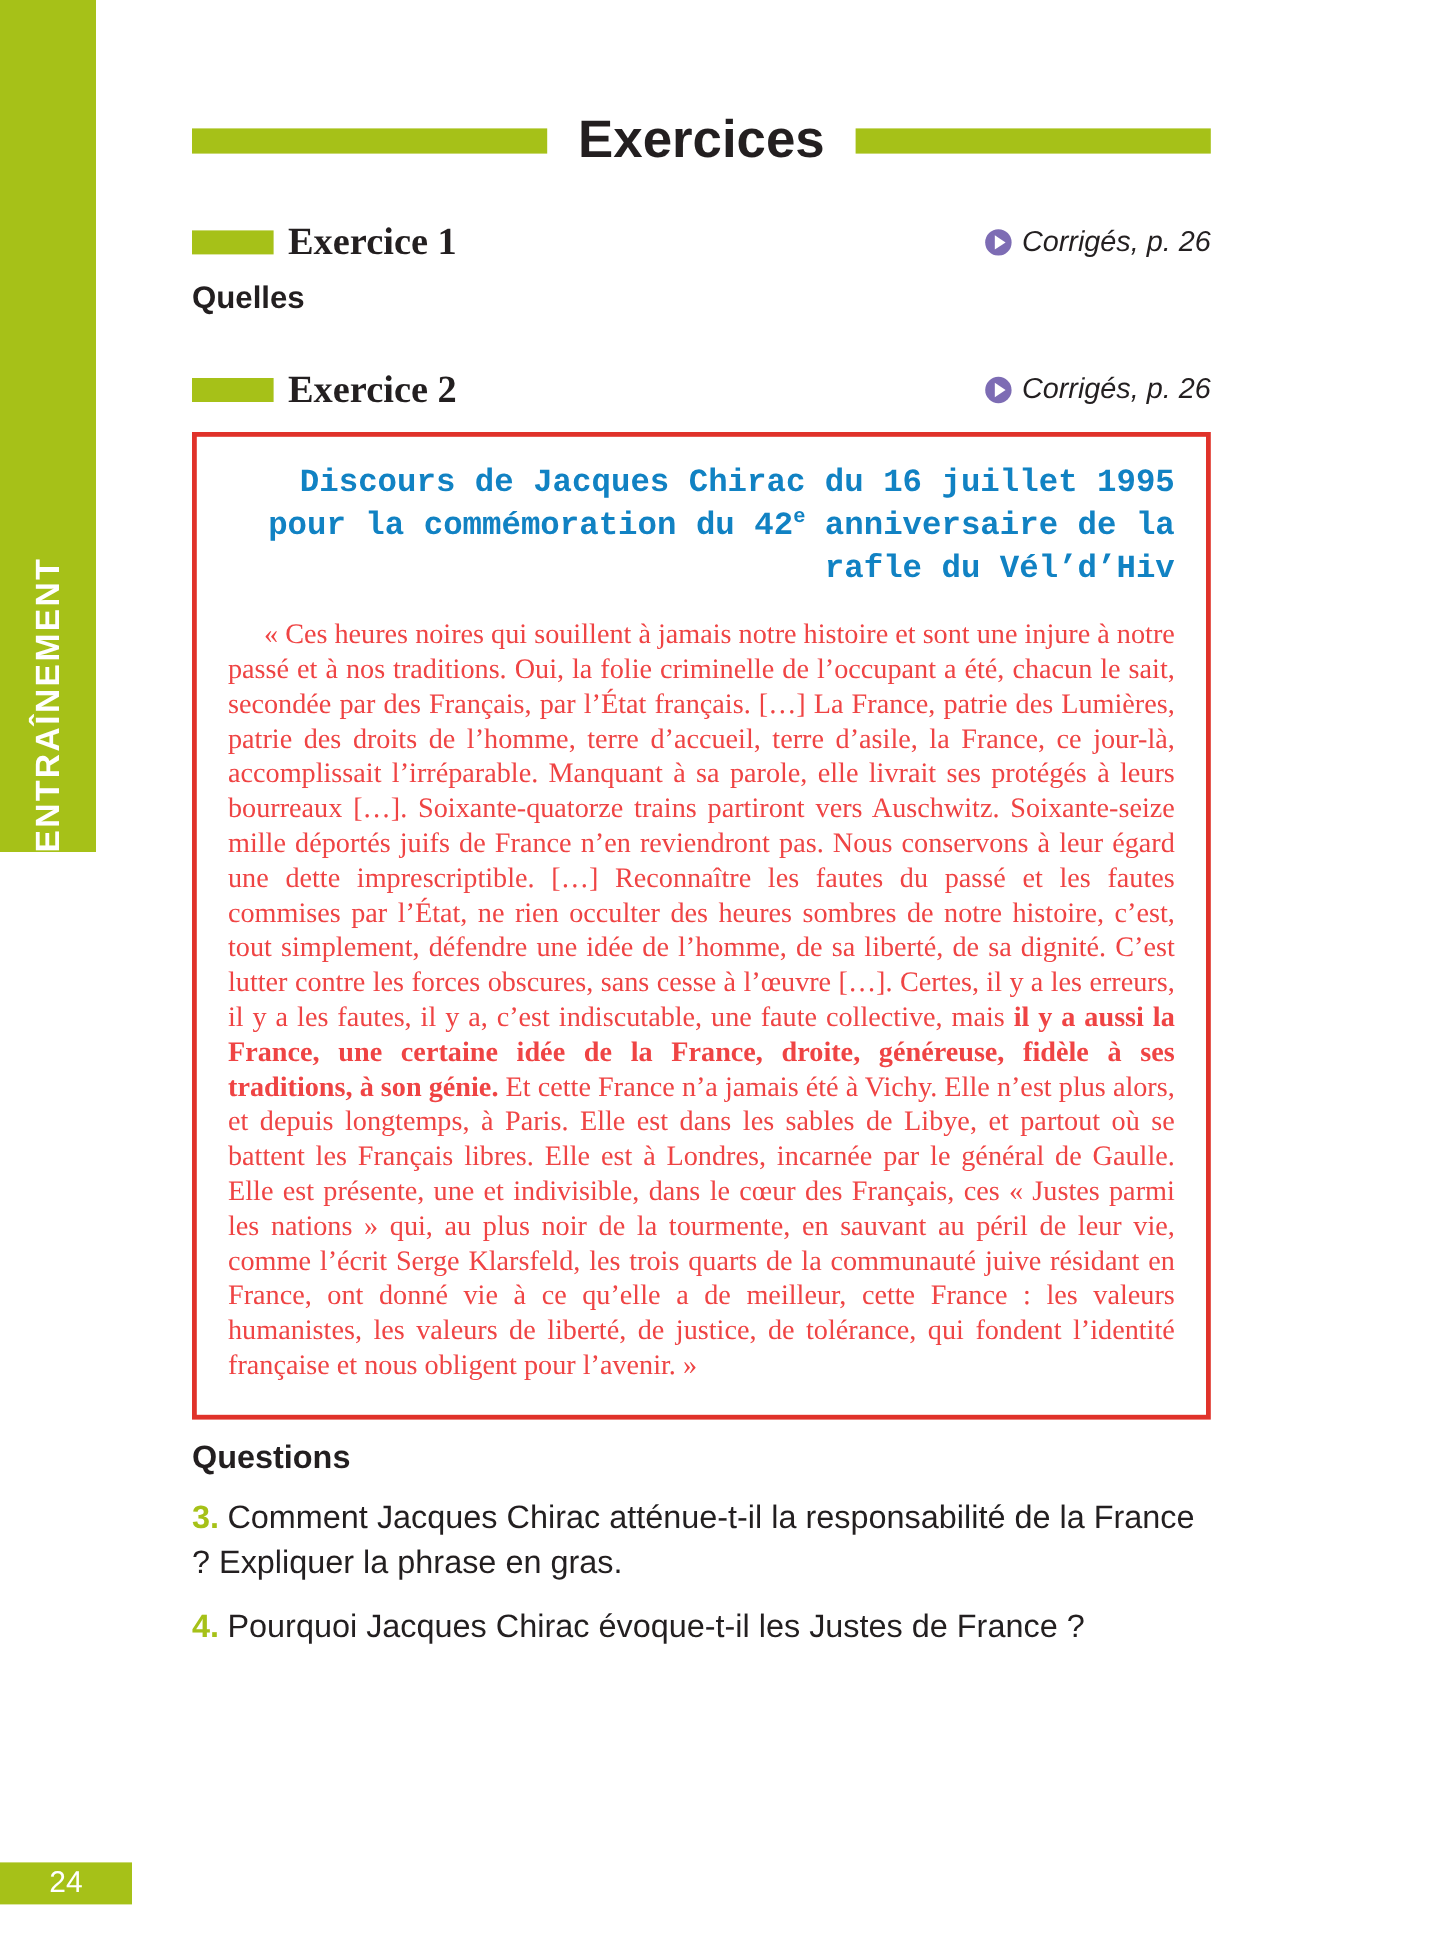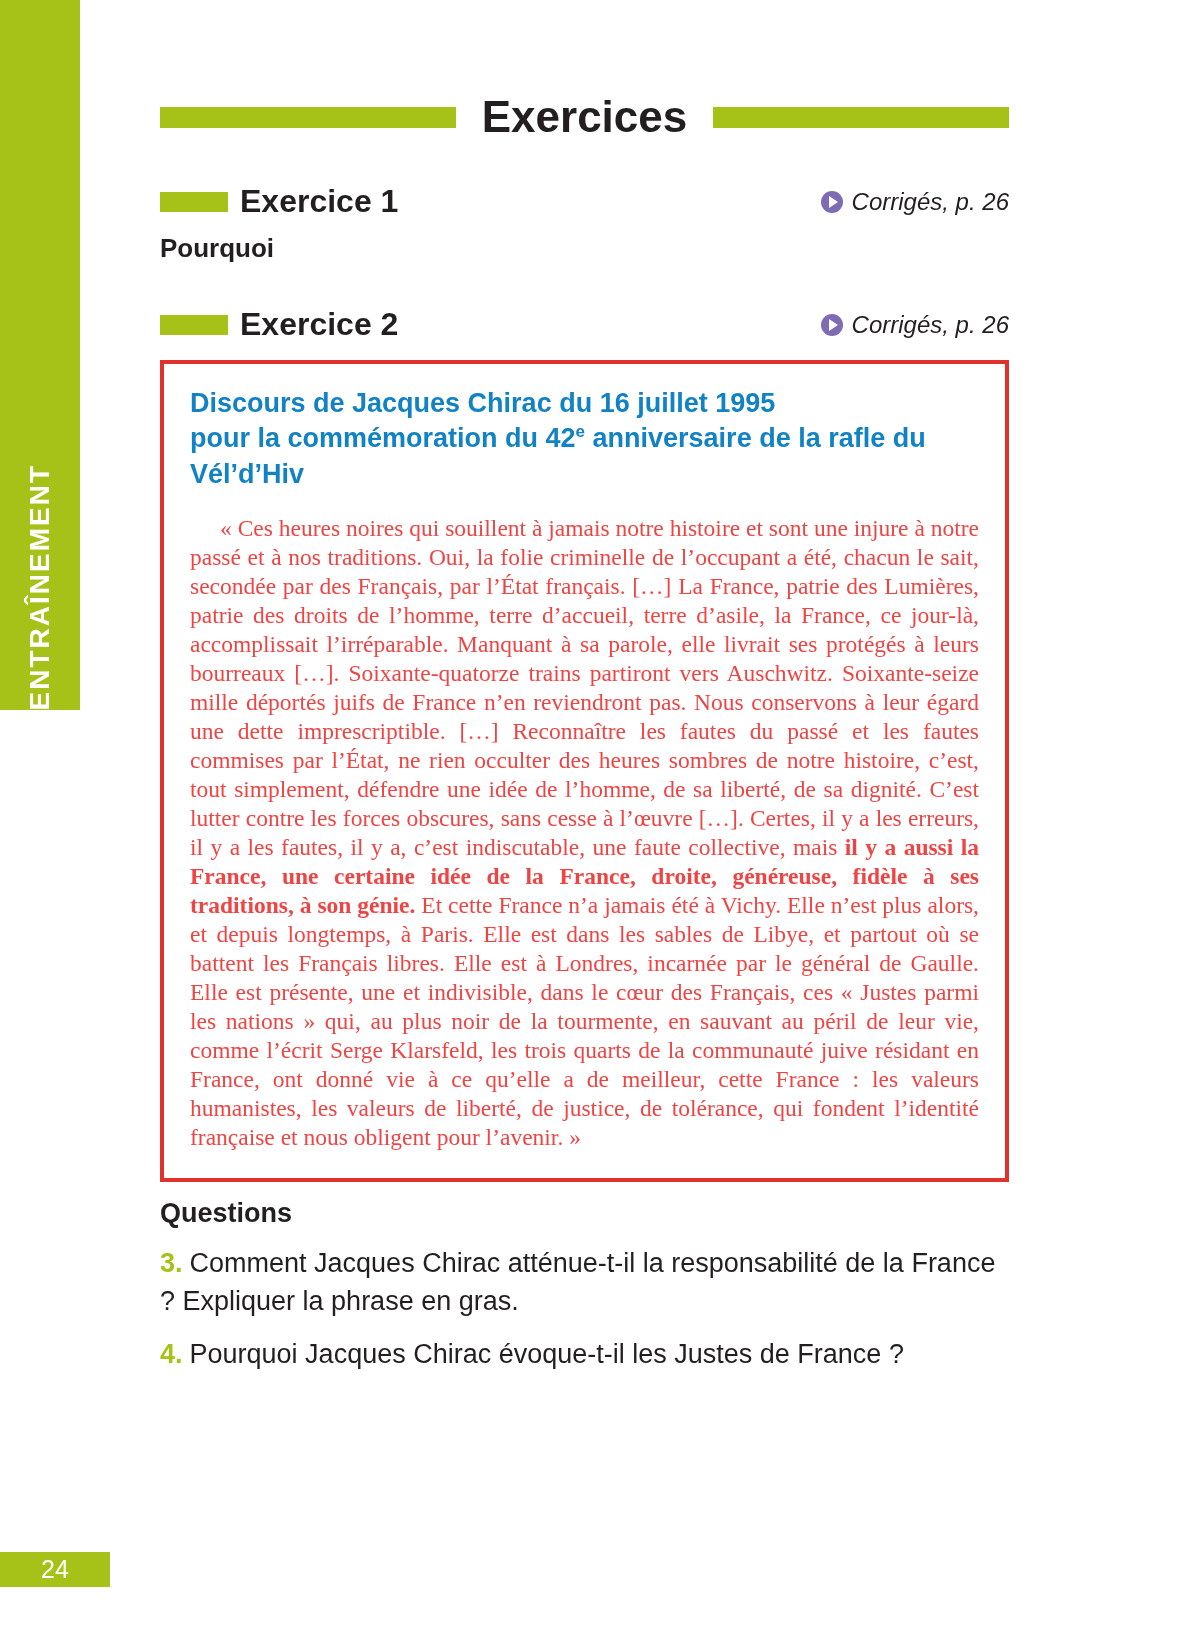--- a/index.html
+++ b/index.html
@@ -64,21 +64,21 @@
     line-height:1.1;
   }
 
   
   .ex-row{
     display:flex;align-items:center;
   }
   .ex-row.first{margin-top:42px;}
   .ex-row.second{margin-top:42px;}
   .ex-bar{width:68px;height:20px;background:var(--green);margin-right:12px;}
-  .ex-title{font-size:32px;font-weight:bold;color:var(--ink);}
+  .ex-title{font-size:32px;font-weight:bold;color:var(--ink);font-family:Liberation Serif, serif;}
   .corr{
     margin-left:auto;
     display:flex;align-items:center;gap:9px;
     font-style:italic;
     font-size:24px;
     color:var(--ink);
   }
   .corr-icon{
     width:22px;height:22px;border-radius:50%;
     background:var(--purple);
@@ -100,25 +100,26 @@
   }
 
   
   .doc-box{
     margin-top:17px;
     border:4px solid var(--red);
     padding:22px 26px 26px 26px;
     background:#ffffff;
   }
   .doc-title{
-    text-align:left;
+    text-align:right;
     color:var(--blue);
     font-weight:bold;
     font-size:27px;
     line-height:1.3;
+    font-family:Liberation Mono, monospace;
   }
   .doc-title sup{font-size:17px;}
   .doc-quote{
     margin-top:22px;
     font-family:"Liberation Serif",serif;
     font-size:23.5px;
     line-height:29px;
     text-align:justify;
     text-indent:30px;
     color:#ef4444;
@@ -158,21 +159,21 @@
 
     <div class="ex-row first">
       <span class="ex-bar"></span>
       <span class="ex-title">Exercice 1</span>
       <span class="corr">
         <span class="corr-icon"></span>
         <span>Corrigés, p. 26</span>
       </span>
     </div>
 
-    <div class="q-label">Pourquoi</div>
+    <div class="q-label">Quelles</div>
 
     <div class="ex-row second">
       <span class="ex-bar"></span>
       <span class="ex-title">Exercice 2</span>
       <span class="corr">
         <span class="corr-icon"></span>
         <span>Corrigés, p. 26</span>
       </span>
     </div>
 

